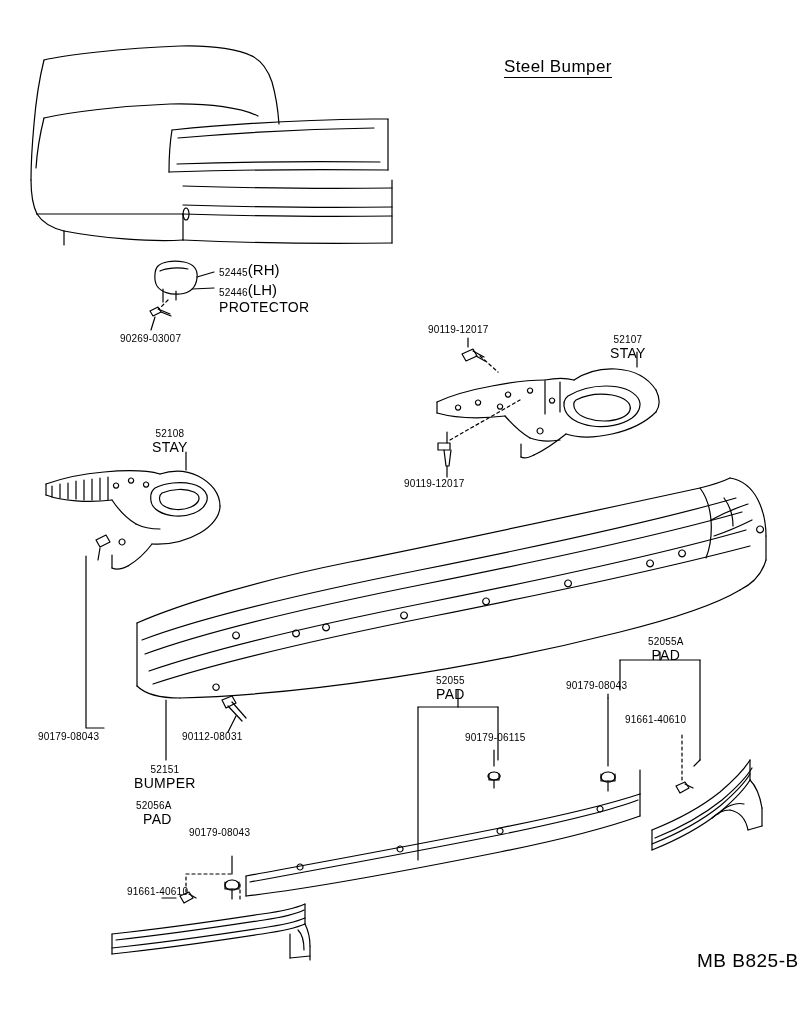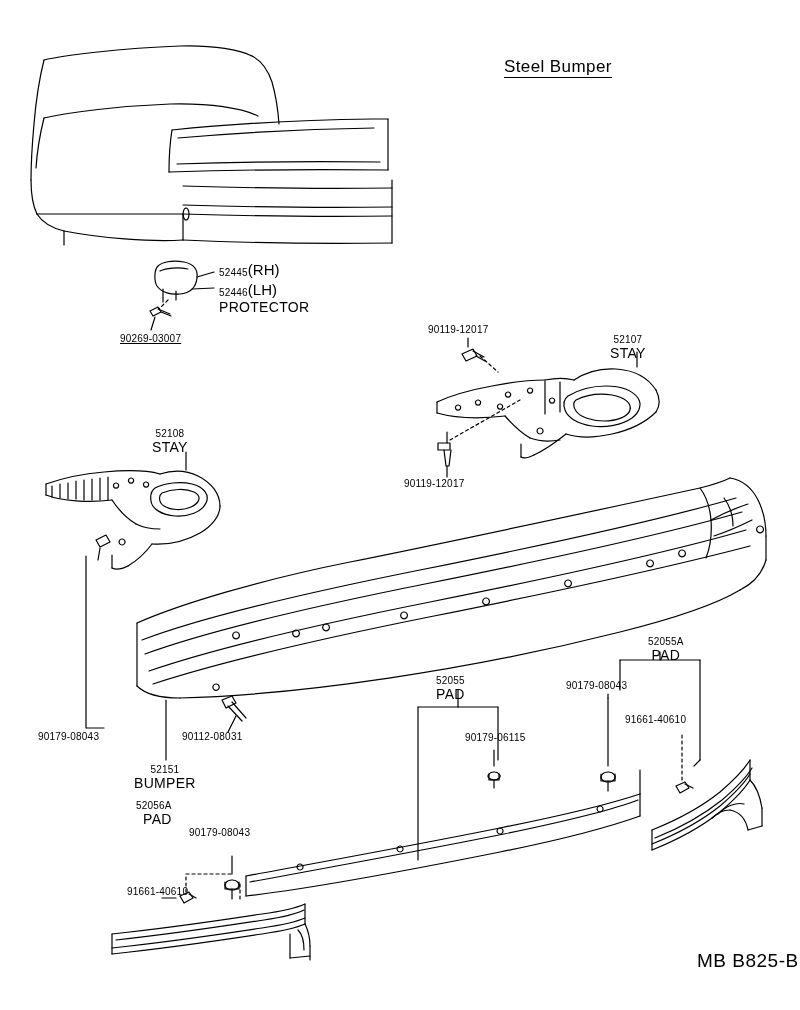--- a/index.html
+++ b/index.html
@@ -309,21 +309,21 @@
 
   <div class="lbl" style="left:219px; top:262px;">
     <span class="pn">52445</span><span class="sup">(RH)</span>
   </div>
 
   <div class="lbl" style="left:219px; top:282px;">
     <span class="pn">52446</span><span class="sup">(LH)</span>
     <div class="sub">PROTECTOR</div>
   </div>
 
-  <div class="lbl pn" style="left:120px; top:334px;text-decoration:underline;">90269-03007</div>
+  <div class="lbl pn" style="left:120px; top:334px;">90269-03007</div>
 
   <div class="lbl pn" style="left:428px; top:325px;">90119-12017</div>
 
   <div class="lbl ctr" style="left:610px; top:335px;">
     <div class="pn">52107</div>
     <div class="sub">STAY</div>
   </div>
 
   <div class="lbl pn" style="left:404px; top:479px;">90119-12017</div>
 

